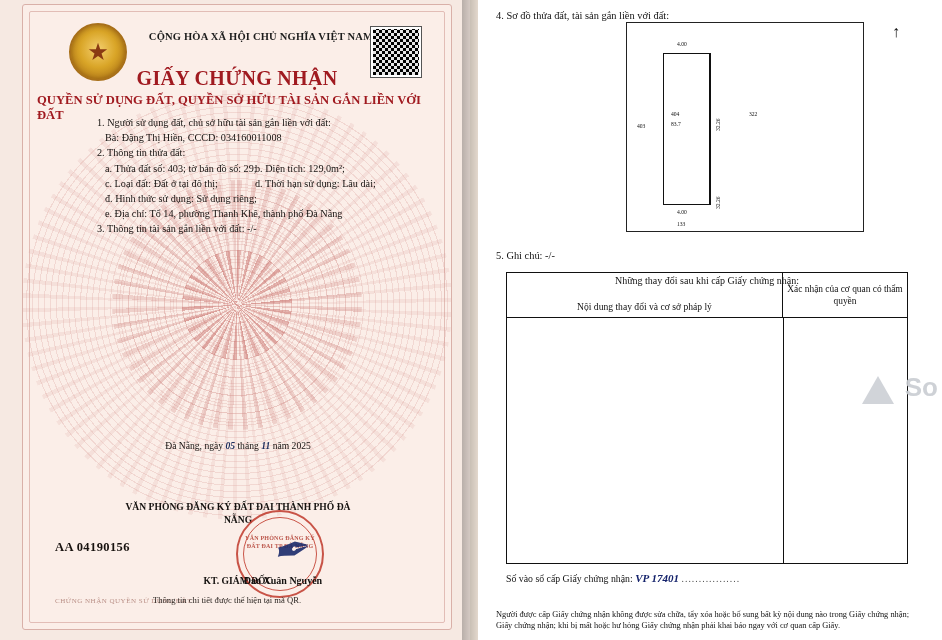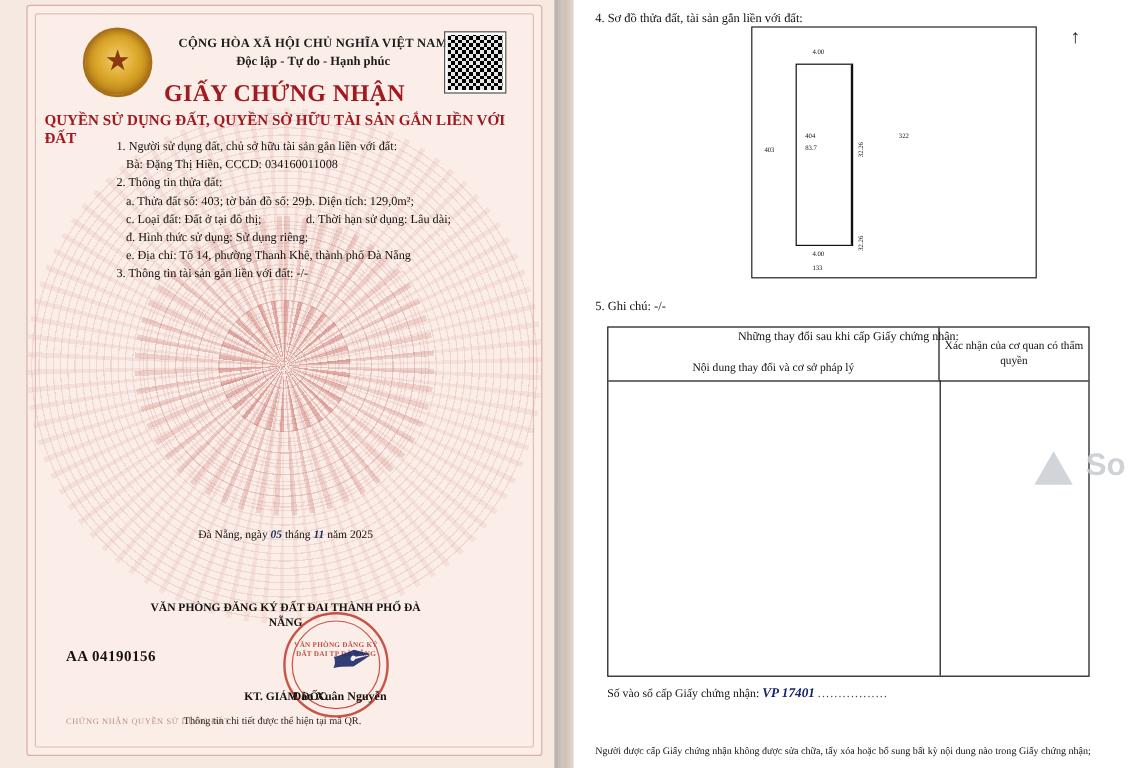--- a/index.html
+++ b/index.html
@@ -404,21 +404,20 @@
 
       <div class="guilloche"></div>
       <div class="guilloche2"></div>
       <div class="guilloche3"></div>
 
       <div class="emblem">
         <span class="star">★</span>
       </div>
 
       <div class="hdr-nation">CỘNG HÒA XÃ HỘI CHỦ NGHĨA VIỆT NAM</div>
-      <div class="hdr-motto">Độc lập - Tự do - Hạnh phúc</div>
       <div class="qr"></div>
 
       <div class="title1">GIẤY CHỨNG NHẬN</div>
       <div class="title2">QUYỀN SỬ DỤNG ĐẤT, QUYỀN SỞ HỮU TÀI SẢN GẮN LIỀN VỚI ĐẤT</div>
 
       <div class="body-lines">
         <div class="ln">1. Người sử dụng đất, chủ sở hữu tài sản gắn liền với đất:</div>
         <div class="ln ind1">Bà: Đặng Thị Hiền, CCCD: 034160011008</div>
         <div class="ln">2. Thông tin thửa đất:</div>
         <div class="ln ind1 two-col">
@@ -499,16 +498,17 @@
       <span>Số vào sổ cấp Giấy chứng nhận:</span>
       <span class="so-hand">VP 17401</span>
       <span class="dots">.................</span>
     </div>
 
     <div class="wm-tri"></div>
     <div class="wm">So</div>
 
     <div class="foot">
       <div>Người được cấp Giấy chứng nhận không được sửa chữa, tẩy xóa hoặc bổ sung bất kỳ nội dung nào trong Giấy chứng nhận;</div>
+      <div>Giấy chứng nhận; khi bị mất hoặc hư hỏng Giấy chứng nhận phải khai báo ngay với cơ quan cấp Giấy.</div>
     </div>
   </div>
 
 </div>
 
 </body></html>

